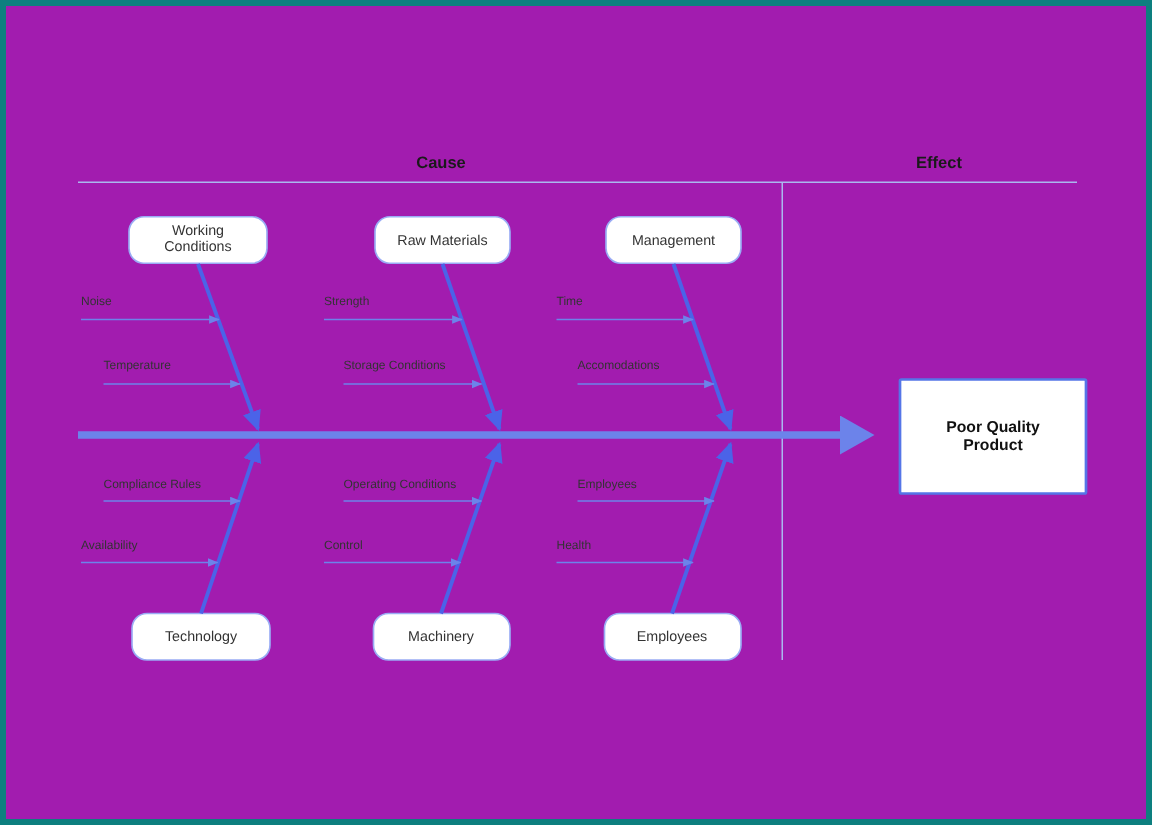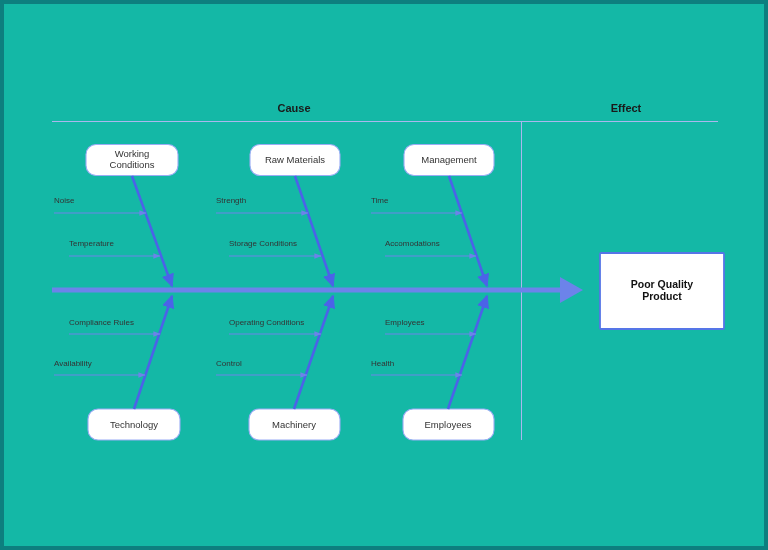--- a/index.html
+++ b/index.html
@@ -7,21 +7,21 @@
     padding: 0;
     background: #ffffff;
   }
   body {
     font-family: "Liberation Sans", sans-serif;
   }
   #canvas {
     position: relative;
     width: 768px;
     height: 550px;
-    background: #14b8a6;
+    background: #a21caf;
     box-sizing: border-box;
     overflow: hidden;
   }
   #frame-border {
     position: absolute;
     left: 0;
     top: 0;
     width: 768px;
     height: 550px;
     box-sizing: border-box;

